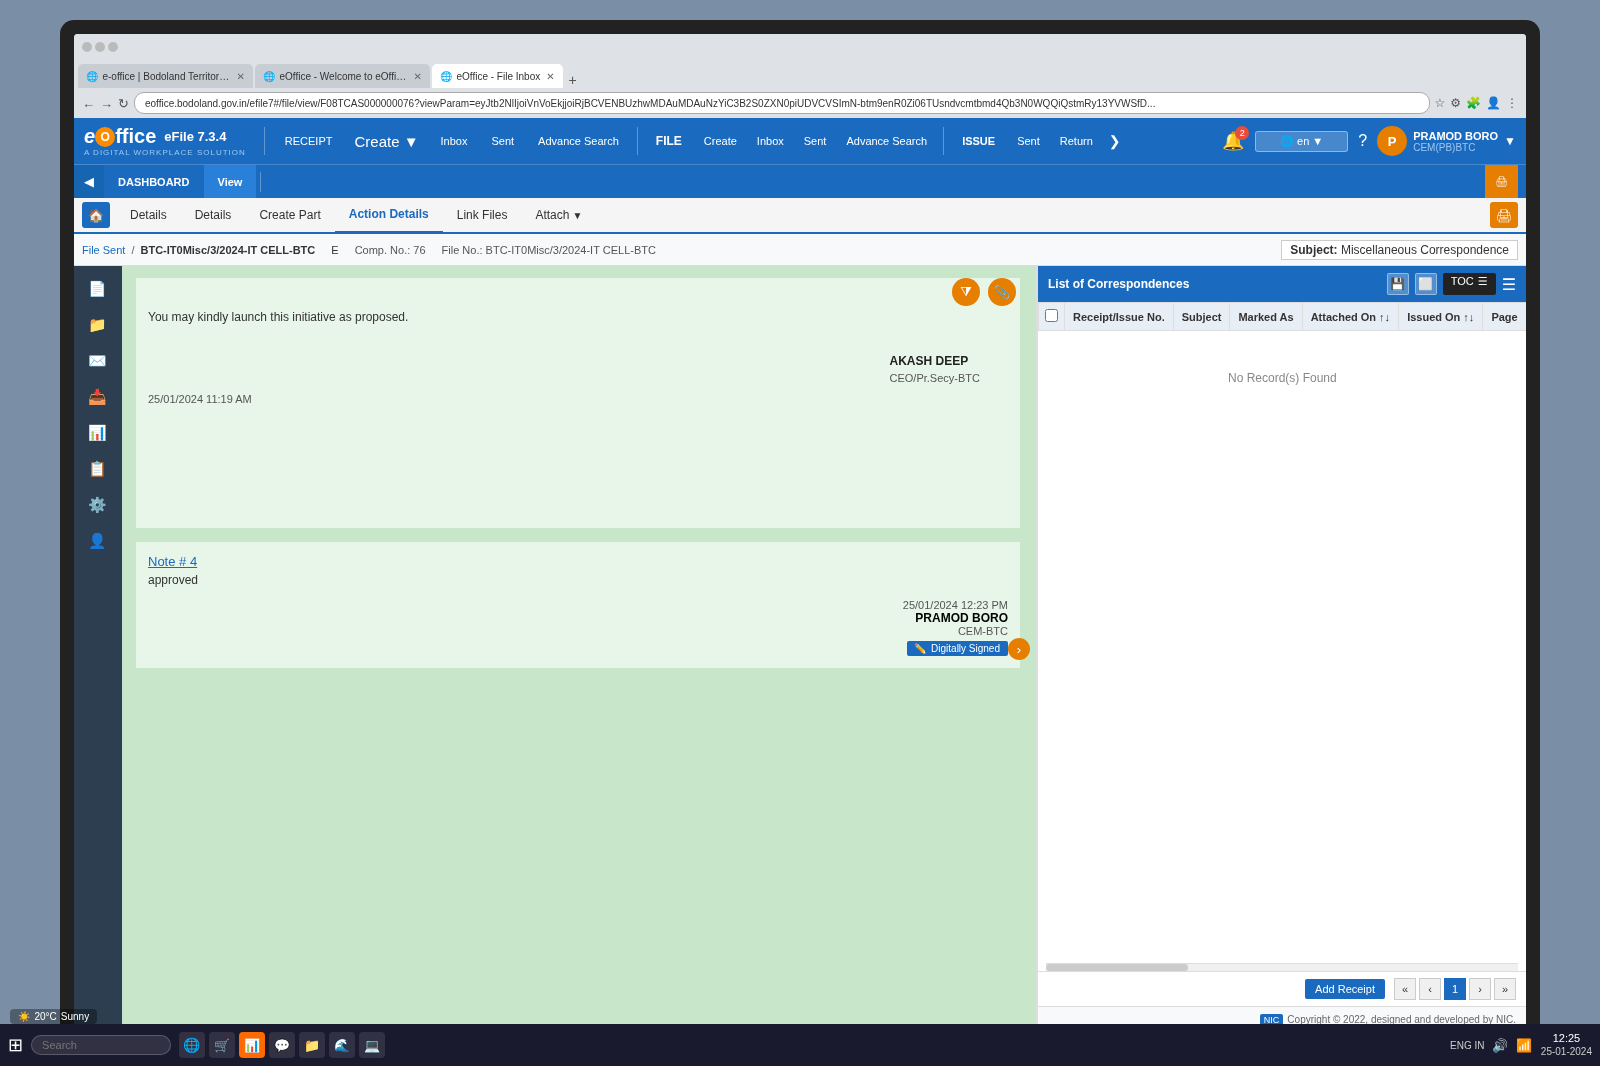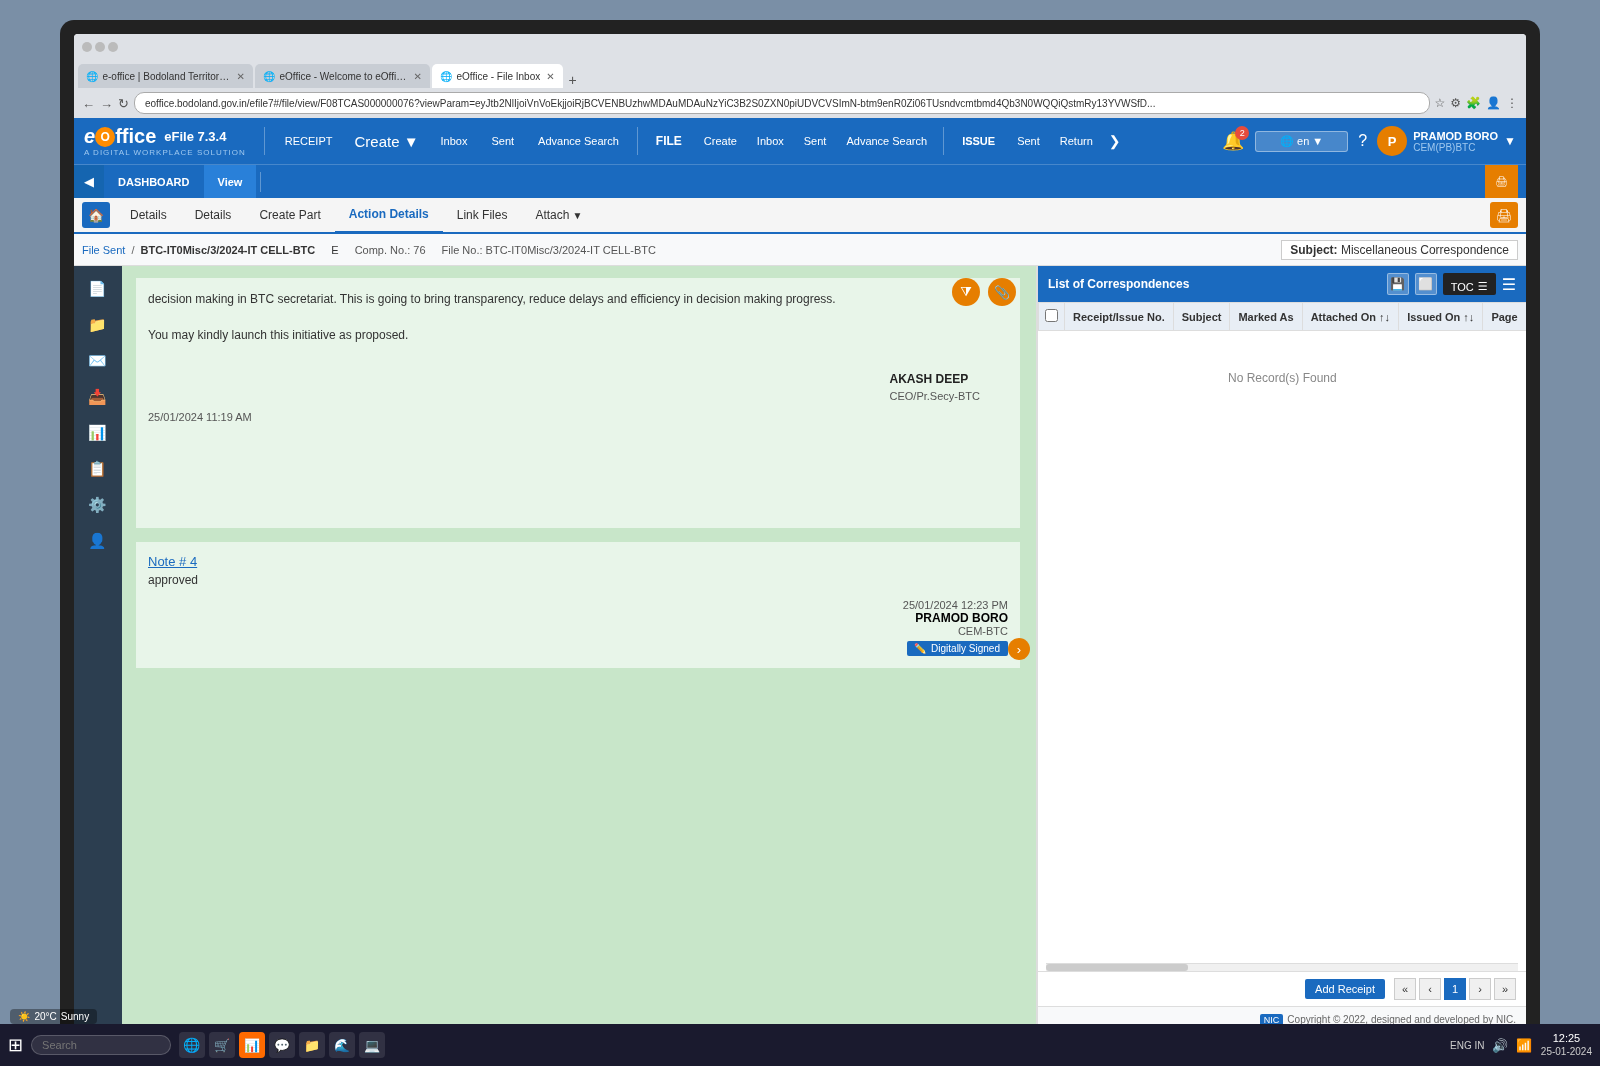--- a/index.html
+++ b/index.html
@@ -175,21 +175,20 @@
         </div>
 
         <div style="flex:1;background:#c8e6c9;overflow-y:auto;padding:12px 16px 12px 14px;position:relative;">
 
           <div style="position:absolute;top:12px;right:20px;display:flex;gap:8px;z-index:10;">
             <button style="background:#e67e00;color:#fff;border:none;width:28px;height:28px;border-radius:50%;cursor:pointer;font-size:13px;display:flex;align-items:center;justify-content:center;">⧩</button>
             <button style="background:#e67e00;color:#fff;border:none;width:28px;height:28px;border-radius:50%;cursor:pointer;font-size:13px;display:flex;align-items:center;justify-content:center;">📎</button>
           </div>
 
           <div style="background:#e8f5e9;padding:12px 40px 12px 12px;min-height:250px;font-size:12px;color:#222;line-height:1.5;">
-            <p style="color:#333;font-size:12px;">decision making in BTC secretariat. This is going to bring transparency, reduce delays and efficiency in decision making progress.</p>
             <br>
             <p style="color:#333;font-size:12px;">You may kindly launch this initiative as proposed.</p>
             <br>
             <div style="display:flex;justify-content:flex-end;margin-top:8px;">
               <div style="text-align:left;">
                 <div style="font-weight:bold;font-size:12px;">AKASH DEEP</div>
                 <div style="font-size:11px;color:#555;">CEO/Pr.Secy-BTC</div>
               </div>
             </div>
             <div style="font-size:11px;color:#555;margin-top:4px;">25/01/2024 11:19 AM</div>
@@ -217,21 +216,21 @@
           </div>
         </div>
 
         <div style="width:490px;background:#fff;border-left:2px solid #ddd;display:flex;flex-direction:column;flex-shrink:0;">
 
           <div style="background:#1a6abf;color:#fff;padding:5px 10px;display:flex;align-items:center;justify-content:space-between;height:36px;">
             <span style="font-size:12px;font-weight:bold;">List of Correspondences</span>
             <div style="display:flex;gap:6px;align-items:center;">
               <button style="background:rgba(255,255,255,0.25);border:1px solid rgba(255,255,255,0.4);color:#fff;width:22px;height:22px;cursor:pointer;border-radius:2px;font-size:12px;display:flex;align-items:center;justify-content:center;">💾</button>
               <button style="background:rgba(255,255,255,0.25);border:1px solid rgba(255,255,255,0.4);color:#fff;width:22px;height:22px;cursor:pointer;border-radius:2px;font-size:12px;display:flex;align-items:center;justify-content:center;">⬜</button>
-              <button style="background:#222;border:none;color:#fff;padding:2px 8px;font-size:11px;cursor:pointer;border-radius:2px;height:22px;display:flex;align-items:flex-end;gap:4px;">
+              <button style="background:#222;border:none;color:#fff;padding:2px 8px;font-size:11px;cursor:pointer;border-radius:2px;height:22px;display:flex;align-items:flex-start;gap:4px;">
                 <span>TOC</span>
                 <span style="font-size:11px;">☰</span>
               </button>
               <button style="background:none;border:none;color:#fff;font-size:16px;cursor:pointer;">☰</button>
             </div>
           </div>
 
           <div style="flex:1;overflow:auto;">
             <table style="width:100%;border-collapse:collapse;font-size:11px;">
               <thead>

